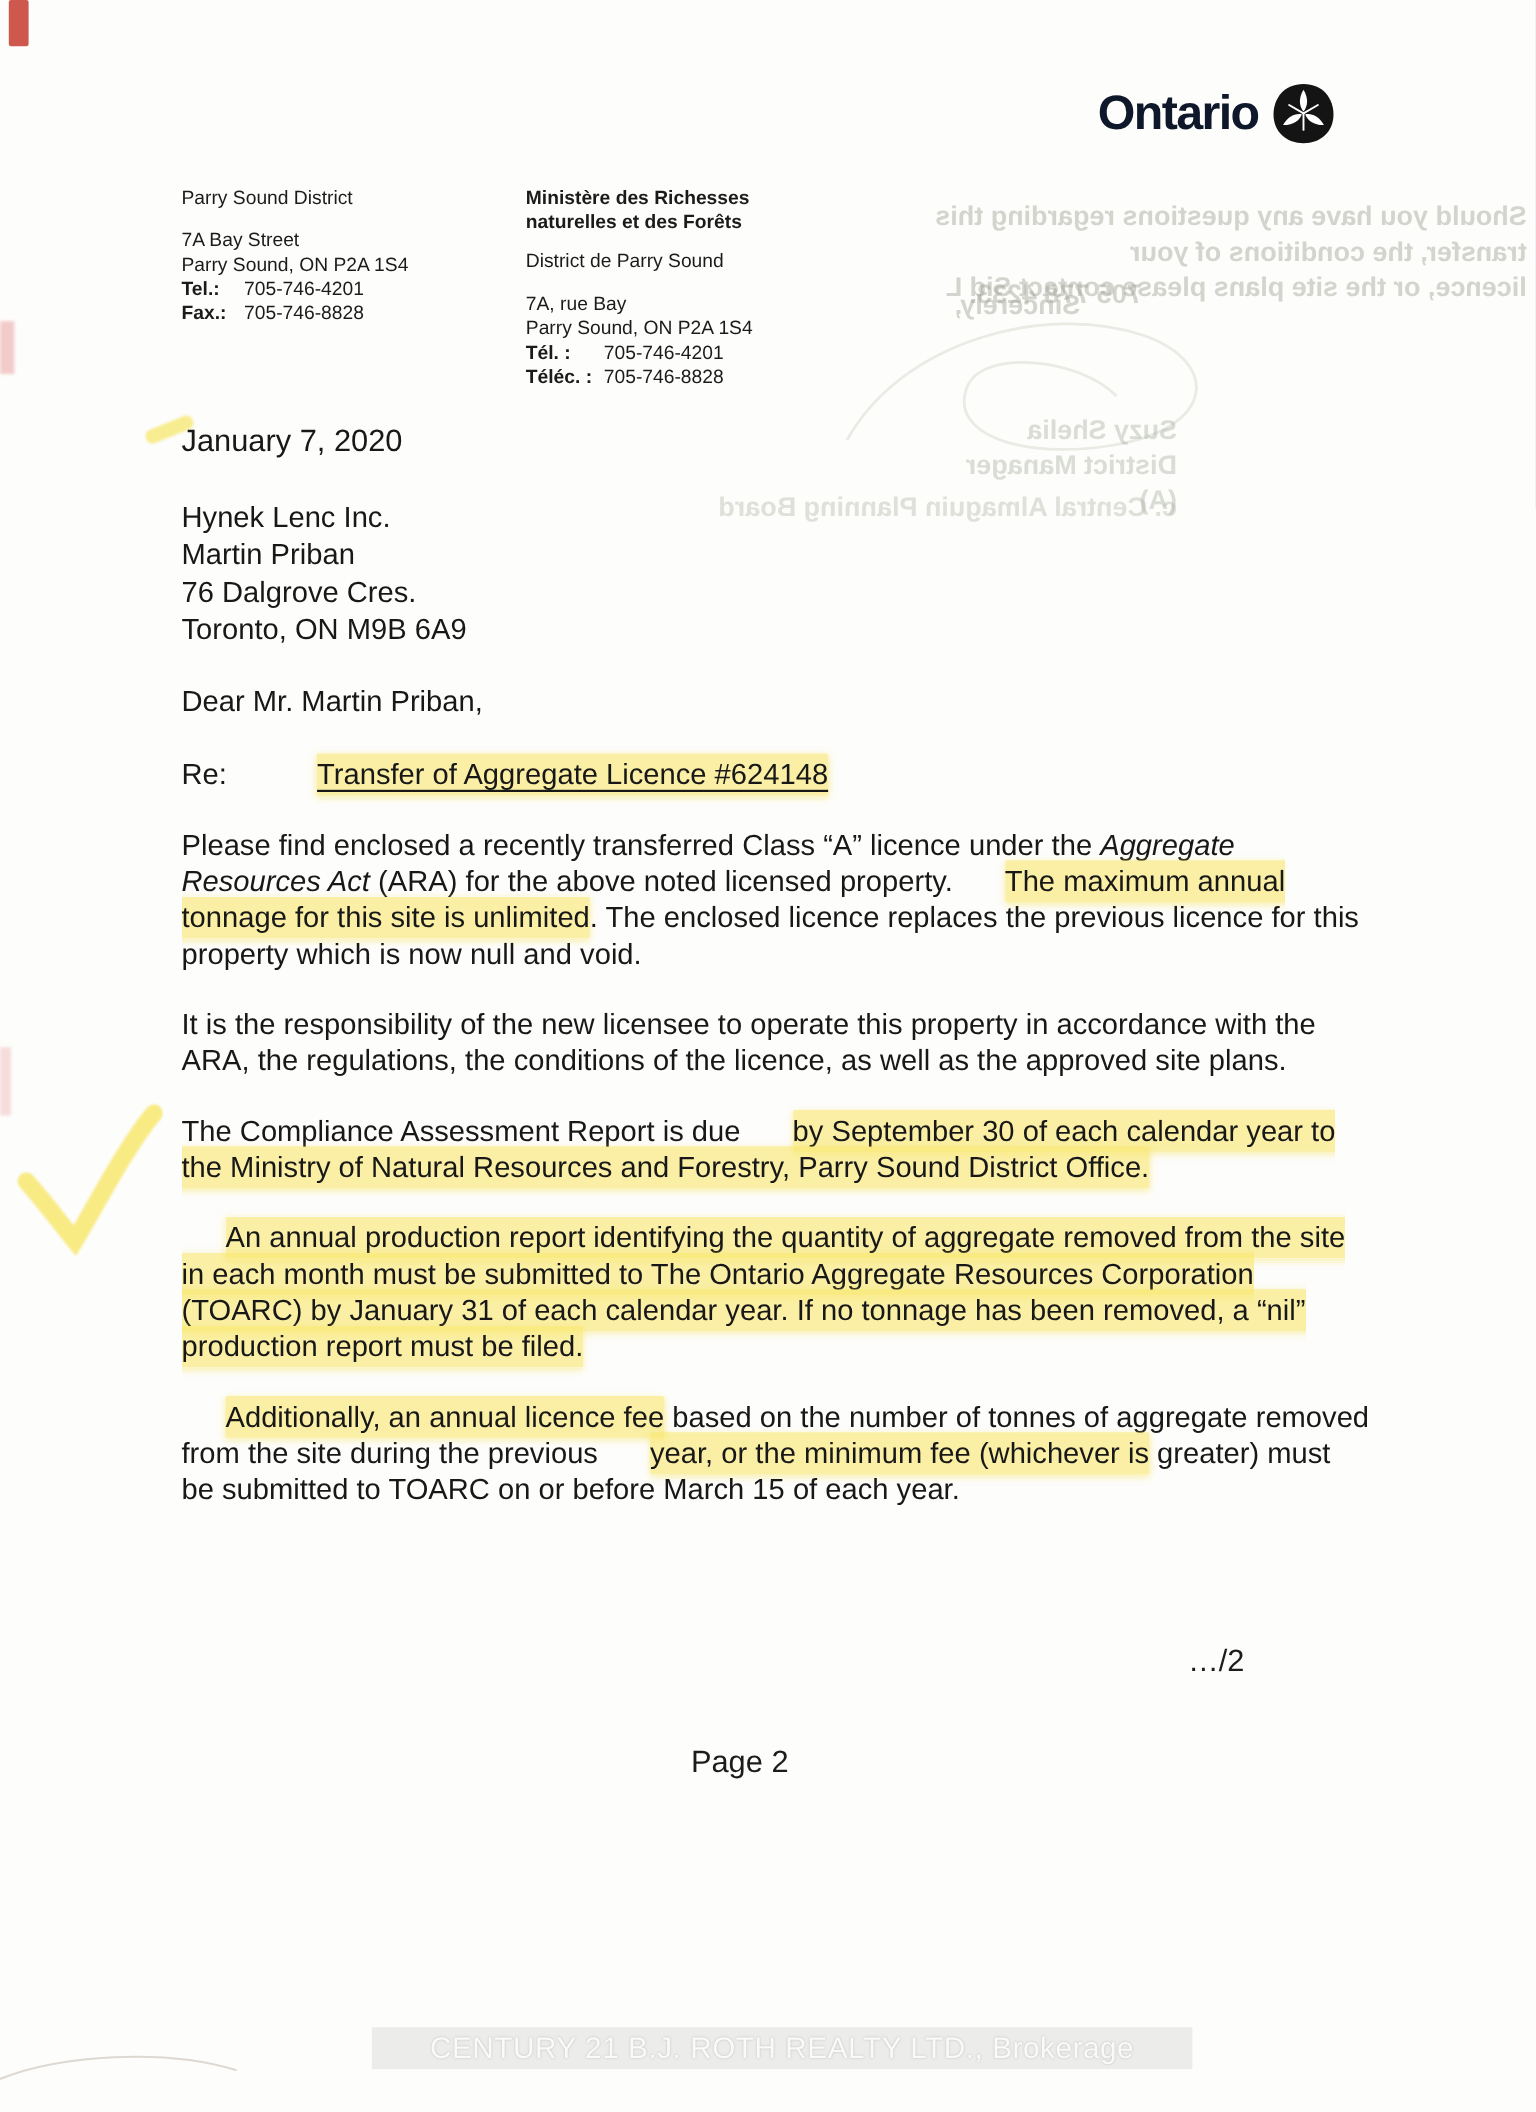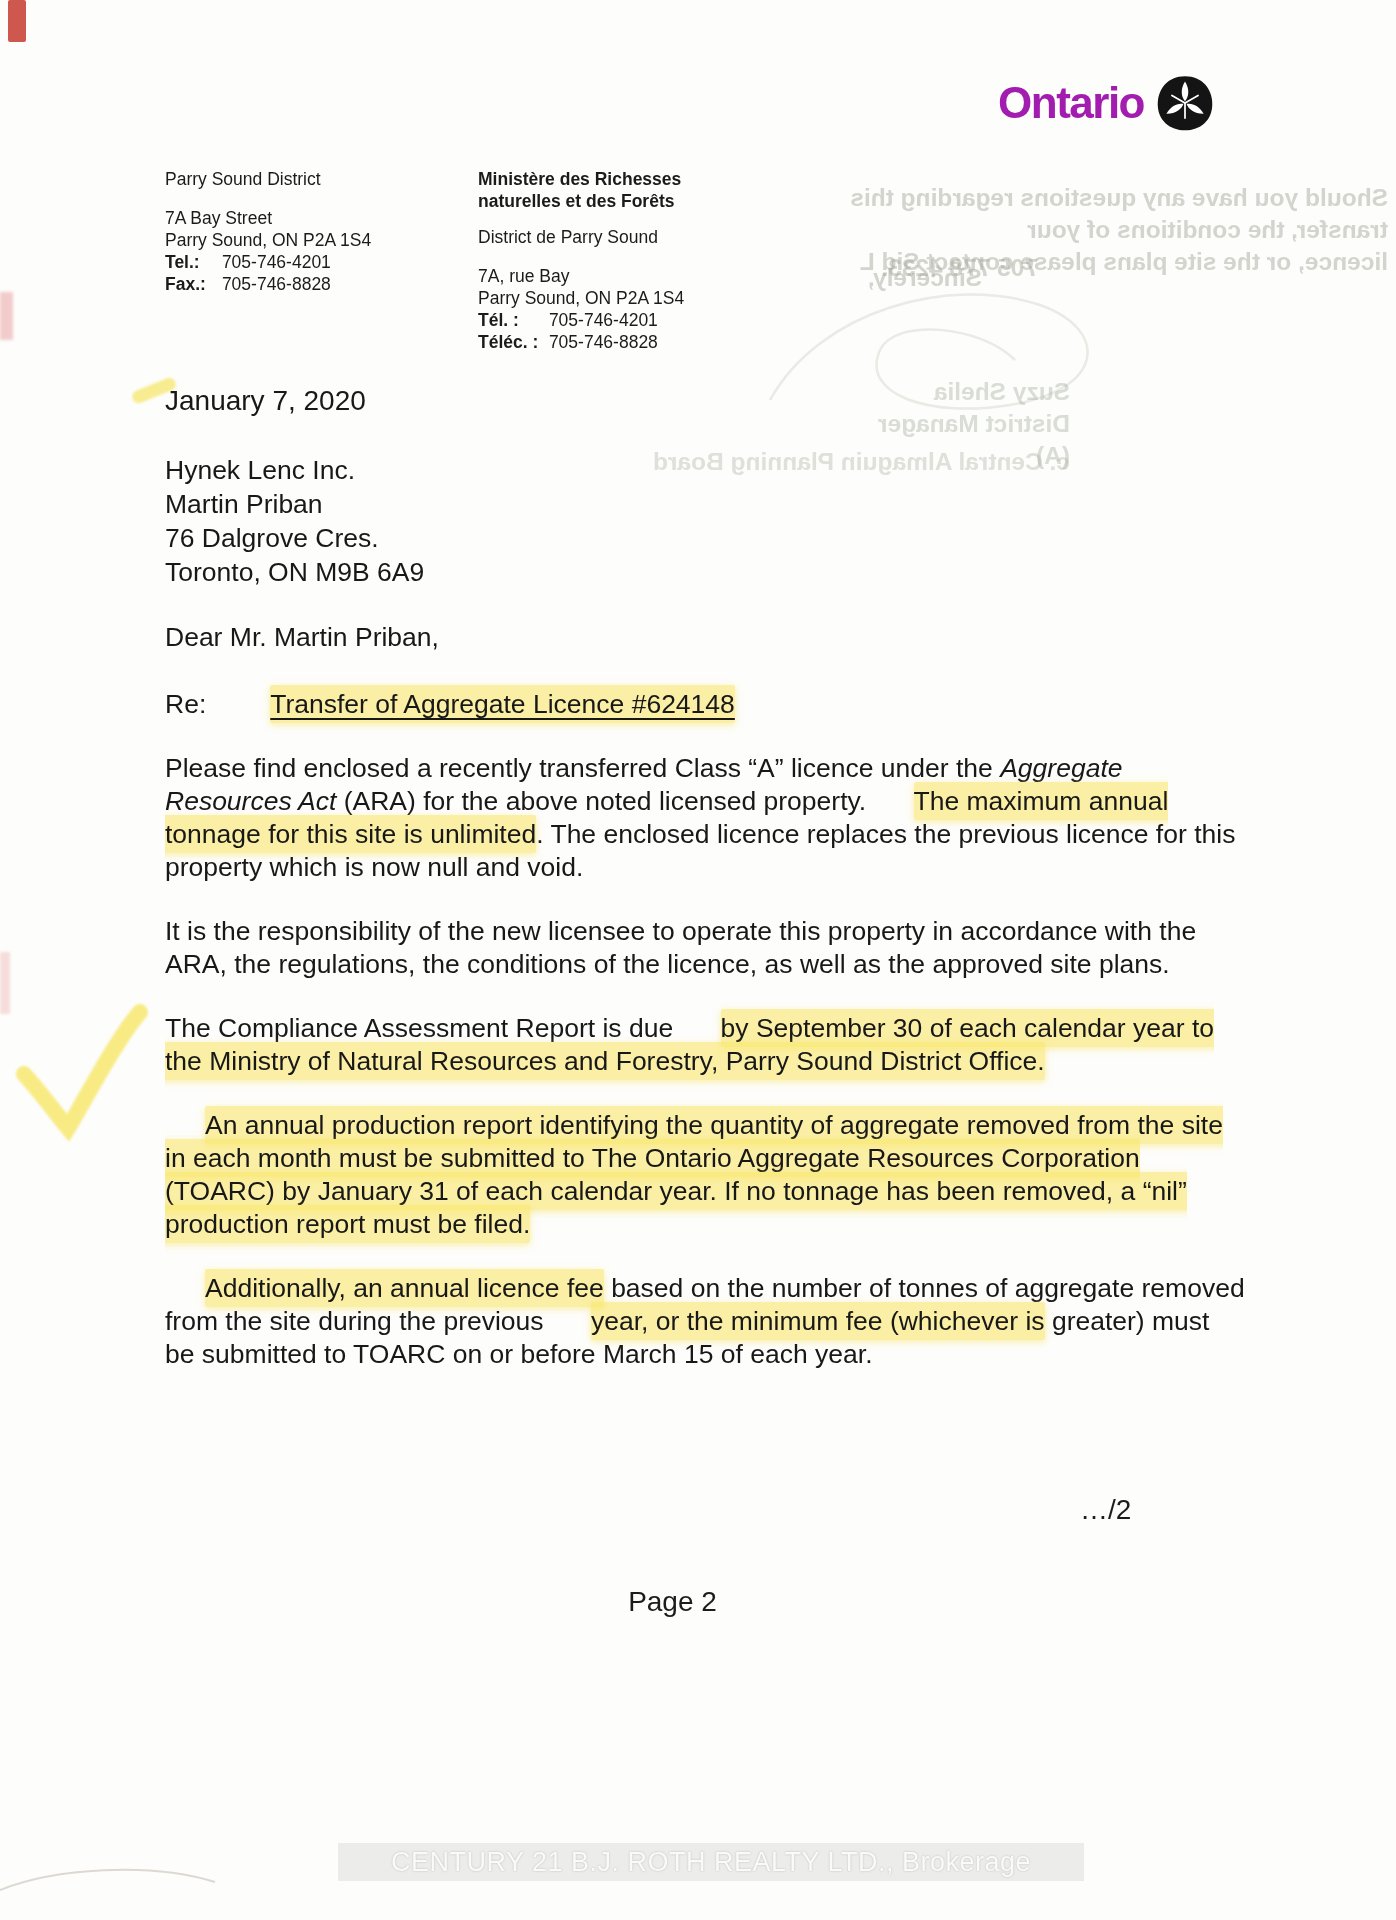--- a/index.html
+++ b/index.html
@@ -15,39 +15,39 @@
   }
 
   
   .artifact { position:absolute; pointer-events:none; }
   .artifact-red-top { left:8px; top:0; width:18px; height:42px; background:#c63c30; opacity:.85; filter:blur(.6px); border-radius:2px; }
   .artifact-pink-1 { left:0; top:292px; width:13px; height:48px; background:rgba(232,156,156,.5); filter:blur(1.5px); }
   .artifact-pink-2 { left:0; top:952px; width:10px; height:62px; background:rgba(236,172,172,.4); filter:blur(1.5px); }
 
   
   .logo { position:absolute; top:74px; right:182px; display:flex; align-items:center; gap:12px; }
-  .logo-wordmark { font-size:44px; font-weight:700; letter-spacing:-1.5px; color:#a21caf; }
+  .logo-wordmark { font-size:44px; font-weight:700; letter-spacing:-1.5px; color:#0f172a; }
   .logo-icon svg { display:block; }
 
   
   .letterhead { position:absolute; top:168px; left:165px; display:flex; gap:23px; font-size:17.5px; line-height:22px; color:#1b1b1b; }
   .lh-col { width:290px; }
   .lh-ministry { font-weight:700; margin-bottom:14px; }
   .lh-district { margin-bottom:17px; }
   .lh-label { font-weight:700; display:inline-block; }
   .lh-en .lh-label { min-width:52px; }
   .lh-fr .lh-label { min-width:66px; }
 
   
   .letter { position:absolute; top:384px; left:165px; width:1080px; font-size:26.5px; line-height:33px; color:#181818; }
   .date-line { margin-bottom:36px; font-size:28px; }
   .recipient div { line-height:34px; }
   .salutation { margin-top:32px; }
   .re-line { margin-top:34px; }
-  .re-label { margin-right:24px; }
+  .re-label { margin-right:42px; }
   .re-subject { text-decoration:underline; text-decoration-thickness:2px; text-underline-offset:5px; }
   .para { margin-top:31px; }
 
   .seg-italic { font-style:italic; }
   .seg-highlight {
     background:rgba(248,231,109,.62);
     box-shadow:0 2px 7px rgba(246,228,100,.55);
     padding:4px 0 4px;
     border-radius:2px;
     margin-left:40px;

